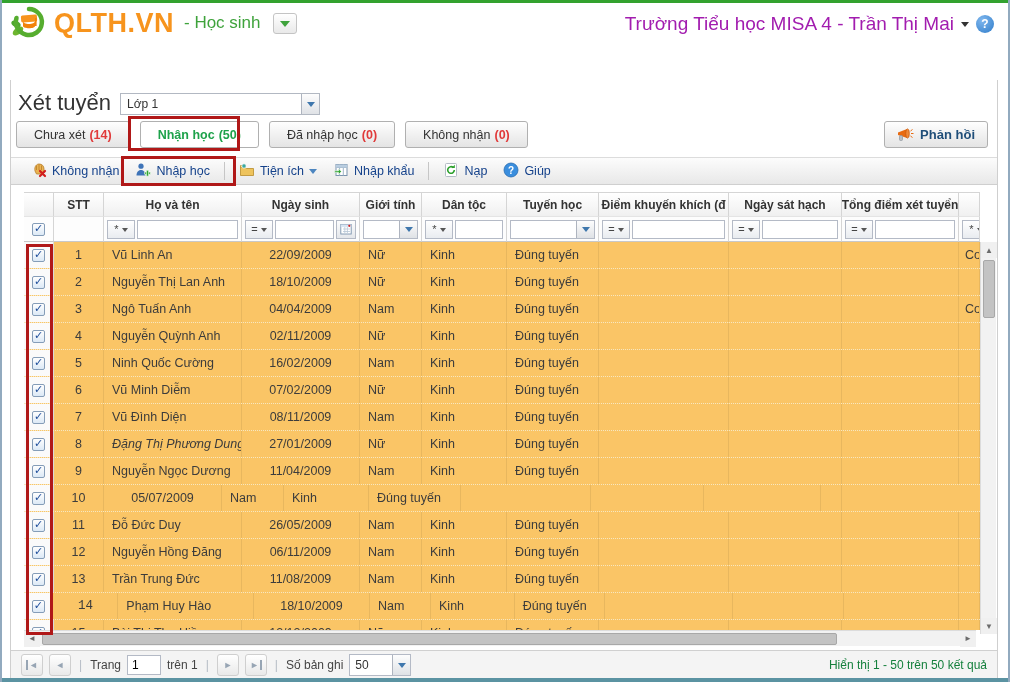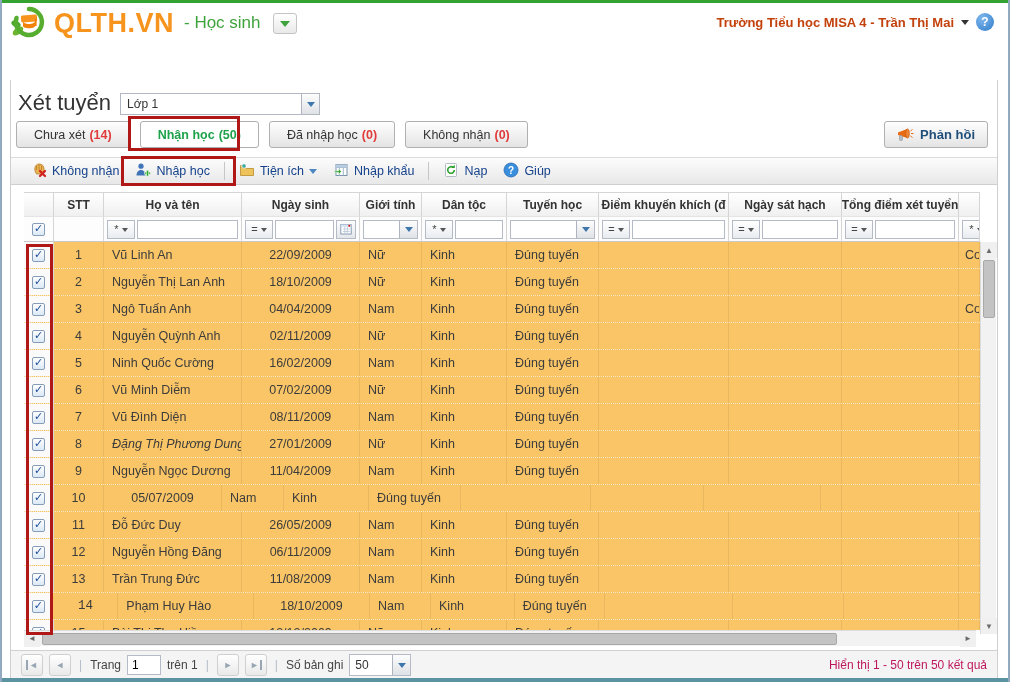--- a/index.html
+++ b/index.html
@@ -15,21 +15,21 @@
 
   
   #header { left:0; top:3px; width:100%; height:39px; background:#fff; }
   #brand-wrap { position:absolute; left:8px; top:2px; display:flex; align-items:center; gap:6px; }
   #brand-text { font-size:27px; font-weight:bold; color:#f7941d; letter-spacing:0.5px; }
   #module-text { font-size:17px; color:#3fa33c; margin-left:4px; }
   .mini-drop { width:24px; height:21px; background:linear-gradient(#fff,#e9e9e9); border:1px solid #c4c4c4; border-radius:3px;
                display:flex; align-items:center; justify-content:center; margin-left:6px; }
   .mini-drop::after { content:""; border:5px solid transparent; border-top:6px solid #3fa33c; margin-top:6px; }
   #user-wrap { position:absolute; right:14px; top:10px; display:flex; align-items:center; gap:7px; }
-  #user-text { font-size:13px; font-weight:bold; color:#c2410c; }
+  #user-text { font-size:19px; font-weight:normal; color:#a21caf; }
   #user-caret { width:0; height:0; border:4px solid transparent; border-top:5px solid #333; margin-top:4px; }
   .help-circle { width:18px; height:18px; border-radius:50%; background:radial-gradient(circle at 35% 30%,#7fb7ee,#2f7cc9);
                  color:#fff; font-weight:bold; font-size:12px; display:flex; align-items:center; justify-content:center; }
 
   
   #navbar { left:0; top:42px; width:100%; height:35px; background:#fff; }
   #nav-green { position:absolute; left:0; top:0; width:458px; height:30px; background:#2f9e33; display:flex; }
   #nav-underline { position:absolute; left:0; top:30px; width:100%; height:5px; background:#2f9e33; }
   .nav-item { height:30px; display:flex; align-items:center; padding:0 13px; color:#fff; font-size:13px; font-weight:bold; cursor:pointer; }
   .nav-item.active { background:#f7a10d; }
@@ -106,21 +106,21 @@
   #footer { left:9px; top:650px; width:986px; height:28px; background:#f4f4f4; border-top:1px solid #d0d0d0;
             display:flex; align-items:center; padding:0 10px; gap:6px; color:#444; }
   .pg-btn { width:22px; height:22px; background:linear-gradient(#fff,#e9e9e9); border:1px solid #cfcfcf; border-radius:3px;
             display:flex; align-items:center; justify-content:center; color:#97a5b4; font-size:9px; cursor:pointer; }
   .pg-bar { border-left:2px solid #97a5b4; padding-left:1px; }
   .pg-bar-r { border-right:2px solid #97a5b4; padding-right:1px; }
   .pg-sep { color:#b5bcc5; margin:0 2px; }
   #page-input { width:34px; height:20px; border:1px solid #b4bac6; text-align:left; padding:0 4px; font-family:inherit; font-size:12px; }
   #records-select { width:62px; height:22px; border:1px solid #b4bac6; background:#fff; display:flex; }
   #records-select .sel-text { flex:1; padding:3px 5px; }
-  #footer-status { margin-left:auto; color:#be185d; }
+  #footer-status { margin-left:auto; color:#15803d; }
 
   
   .annotation { border:3px solid #b01818; background:transparent; z-index:50; pointer-events:none; }
   #ann-tab { left:126px; top:116px; width:112px; height:35px; }
   #ann-toolbar { left:119px; top:156px; width:115px; height:30px; }
   #ann-checkbox { left:24px; top:244px; width:27px; height:391px; }
 
   .sel-text { font-size:12px; color:#333; padding:2px 5px; white-space:nowrap; overflow:hidden; }
 </style>
 </head>

